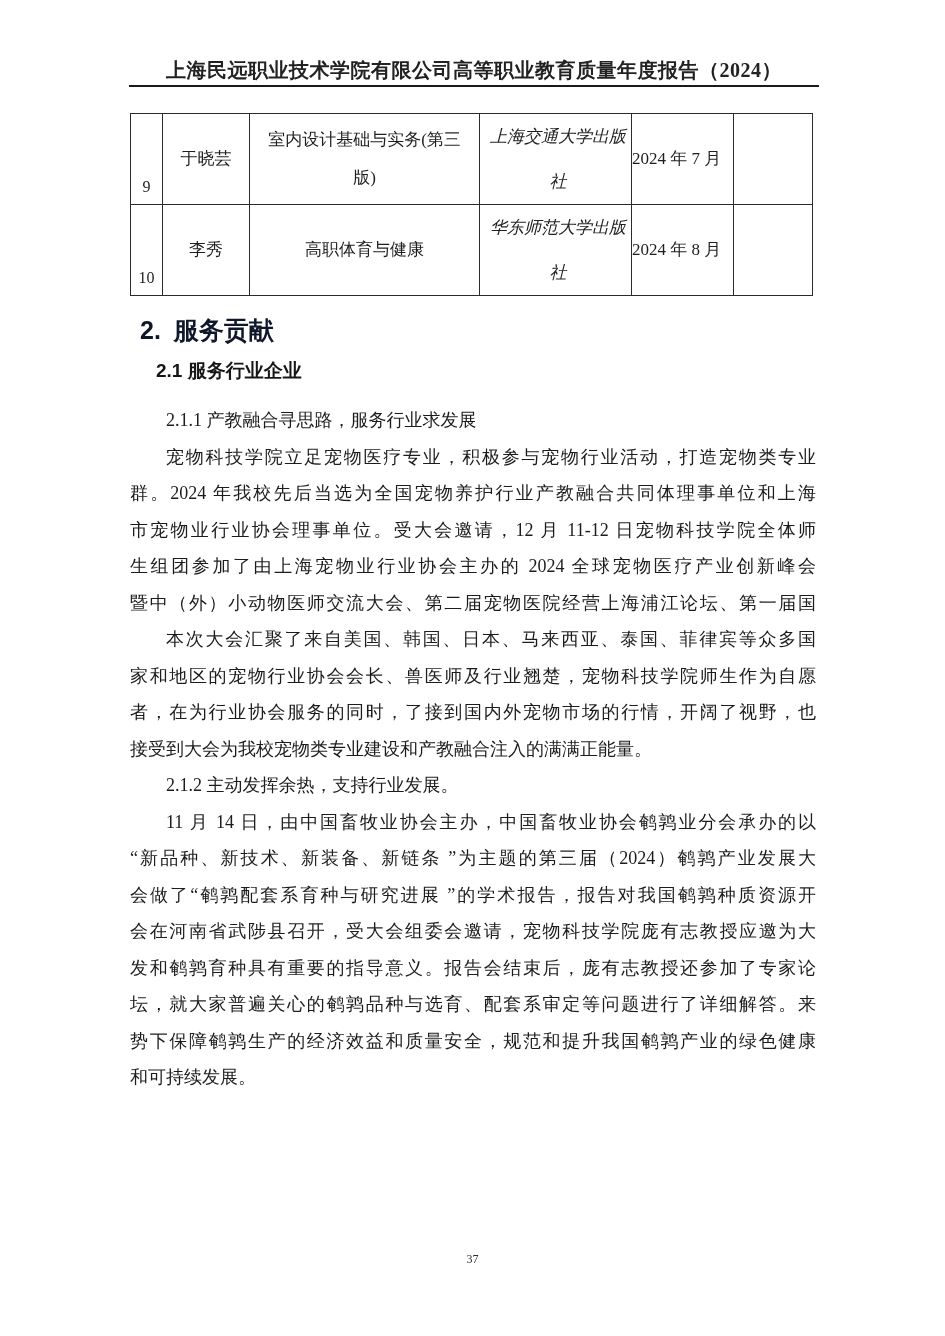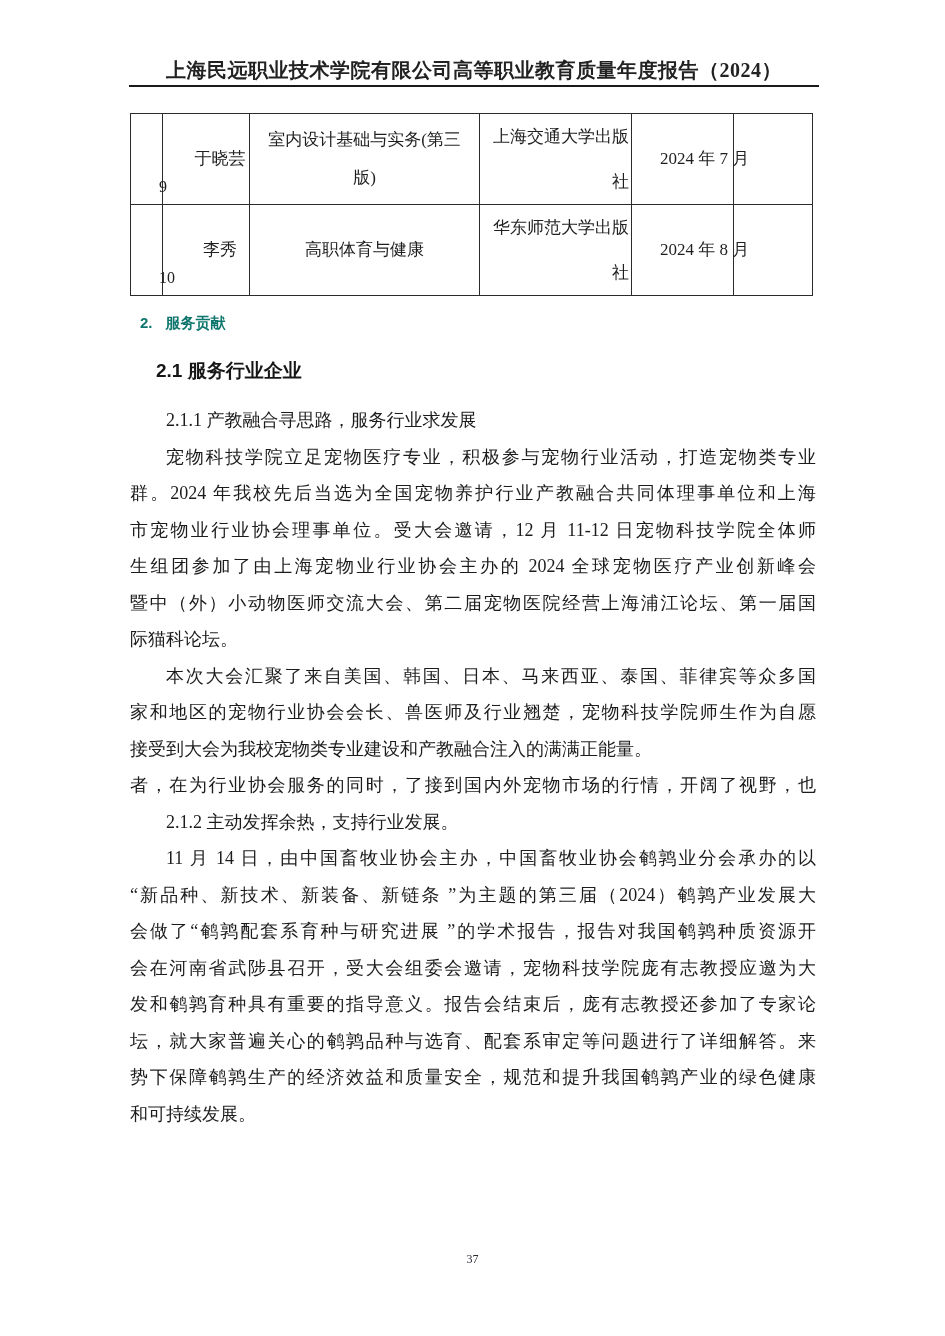--- a/index.html
+++ b/index.html
@@ -38,38 +38,37 @@
     width: 682px;
     border-collapse: collapse;
     table-layout: fixed;
     font-size: 17px;
     color: #1e1e1e;
   }
   .doc-table td {
     border: 1.5px solid #2b2b2b;
     vertical-align: middle;
     line-height: 40px;
-    padding-left: 28px;
   }
   .doc-table tr.r1 { height: 78px; }
   .doc-table tr.r2 { height: 77px; }
   td.c-no   { vertical-align: bottom; text-align: center; padding-bottom: 8px; font-size: 16px; line-height: 18px; }
   td.c-author { text-align: center; }
   td.c-book { text-align: center; padding: 0 16px; line-height: 38px; }
-  td.c-pub  { text-align: right; padding-left: 7px; padding-right: 2px; line-height: 45px; }
+  td.c-pub  { text-align: center; padding-left: 7px; padding-right: 2px; line-height: 45px; font-style: italic; }
   td.c-date { text-align: left; white-space: nowrap; }
 
   
   .h2 {
     position: absolute;
     top: 314px; left: 140px;
     font-family: "Liberation Sans", "DejaVu Sans", sans-serif;
     font-weight: 700;
-    font-size: 15px;
-    color: #0f766e;
+    font-size: 25px;
+    color: #0f172a;
   }
   .h2 .h2-num { margin-right: 13px; }
   .h3 {
     position: absolute;
     top: 358px; left: 156px;
     font-family: "Liberation Sans", "DejaVu Sans", sans-serif;
     font-weight: 700;
     font-size: 19px;
     color: #161616;
   }
@@ -142,27 +141,26 @@
   <div class="h3">2.1 服务行业企业</div>
 
   <div class="body-text">
     <div class="bodyline first last">2.1.1 产教融合寻思路，服务行业求发展</div>
     <div>
         <div class="bodyline first">宠物科技学院立足宠物医疗专业，积极参与宠物行业活动，打造宠物类专业</div>
         <div class="bodyline">群。2024 年我校先后当选为全国宠物养护行业产教融合共同体理事单位和上海</div>
         <div class="bodyline">市宠物业行业协会理事单位。受大会邀请，12 月 11-12 日宠物科技学院全体师</div>
         <div class="bodyline">生组团参加了由上海宠物业行业协会主办的 2024 全球宠物医疗产业创新峰会</div>
         <div class="bodyline">暨中（外）小动物医师交流大会、第二届宠物医院经营上海浦江论坛、第一届国</div>
-        <div class="bodyline last">际猫科论坛。</div>
       </div>
     <div>
         <div class="bodyline first">本次大会汇聚了来自美国、韩国、日本、马来西亚、泰国、菲律宾等众多国</div>
         <div class="bodyline">家和地区的宠物行业协会会长、兽医师及行业翘楚，宠物科技学院师生作为自愿</div>
+        <div class="bodyline">者，在为行业协会服务的同时，了接到国内外宠物市场的行情，开阔了视野，也</div>
         <div class="bodyline last">接受到大会为我校宠物类专业建设和产教融合注入的满满正能量。</div>
-        <div class="bodyline">者，在为行业协会服务的同时，了接到国内外宠物市场的行情，开阔了视野，也</div>
       </div>
     <div class="bodyline first last">2.1.2 主动发挥余热，支持行业发展。</div>
     <div>
         <div class="bodyline first">11 月 14 日，由中国畜牧业协会主办，中国畜牧业协会鹌鹑业分会承办的以</div>
         <div class="bodyline">“新品种、新技术、新装备、新链条 ”为主题的第三届（2024）鹌鹑产业发展大</div>
         <div class="bodyline">会做了“鹌鹑配套系育种与研究进展 ”的学术报告，报告对我国鹌鹑种质资源开</div>
         <div class="bodyline">会在河南省武陟县召开，受大会组委会邀请，宠物科技学院庞有志教授应邀为大</div>
         <div class="bodyline">发和鹌鹑育种具有重要的指导意义。报告会结束后，庞有志教授还参加了专家论</div>
         <div class="bodyline">坛，就大家普遍关心的鹌鹑品种与选育、配套系审定等问题进行了详细解答。来</div>
         <div class="bodyline">势下保障鹌鹑生产的经济效益和质量安全，规范和提升我国鹌鹑产业的绿色健康</div>

